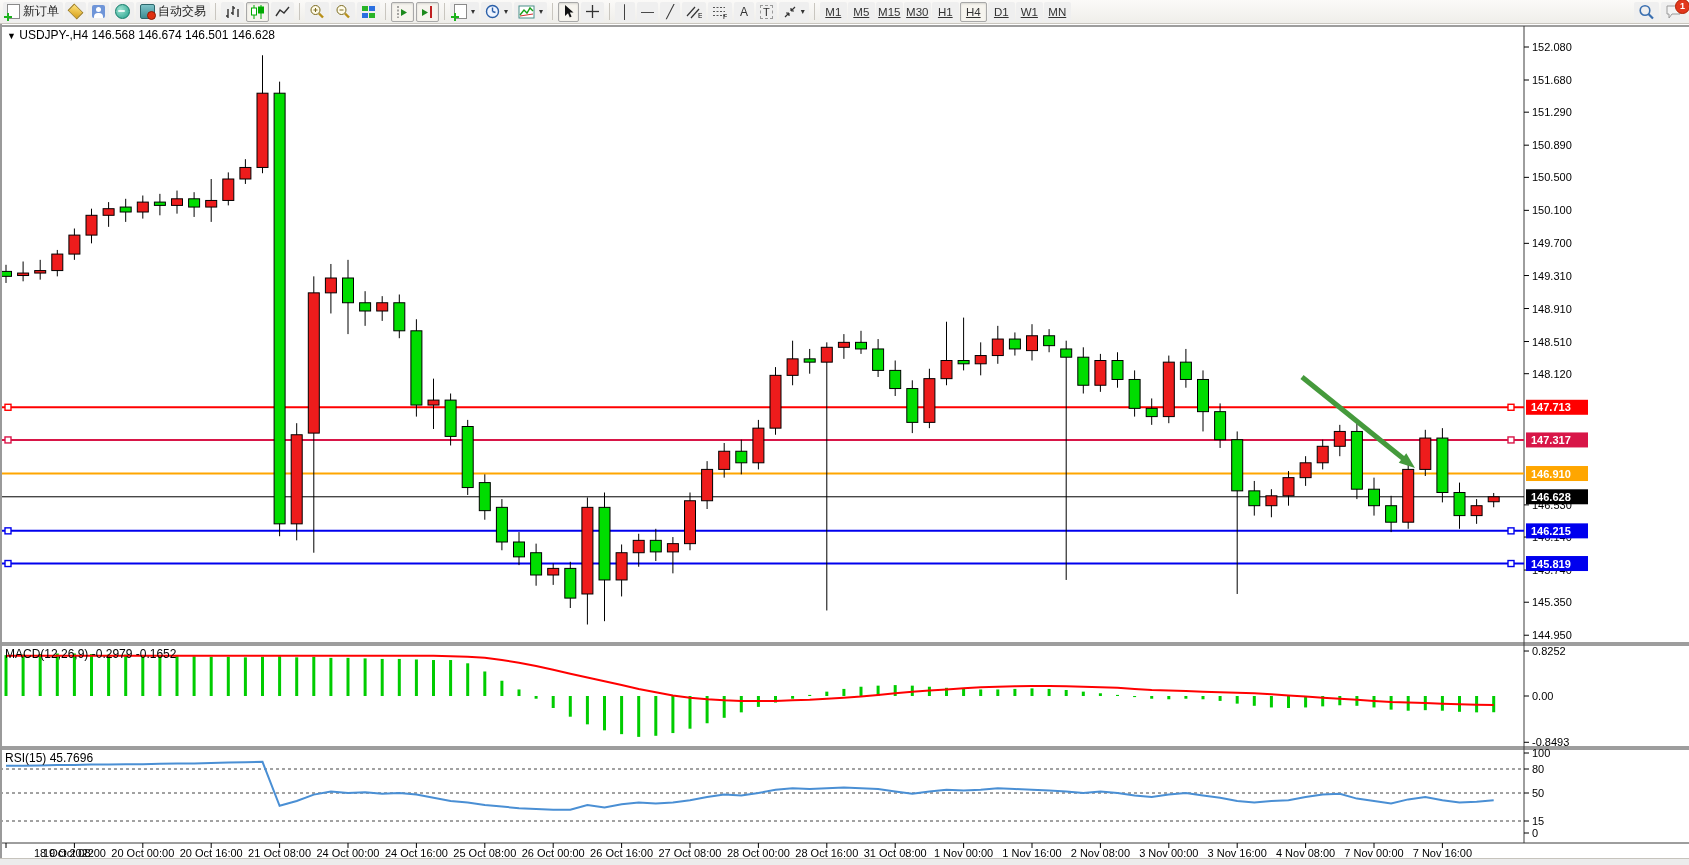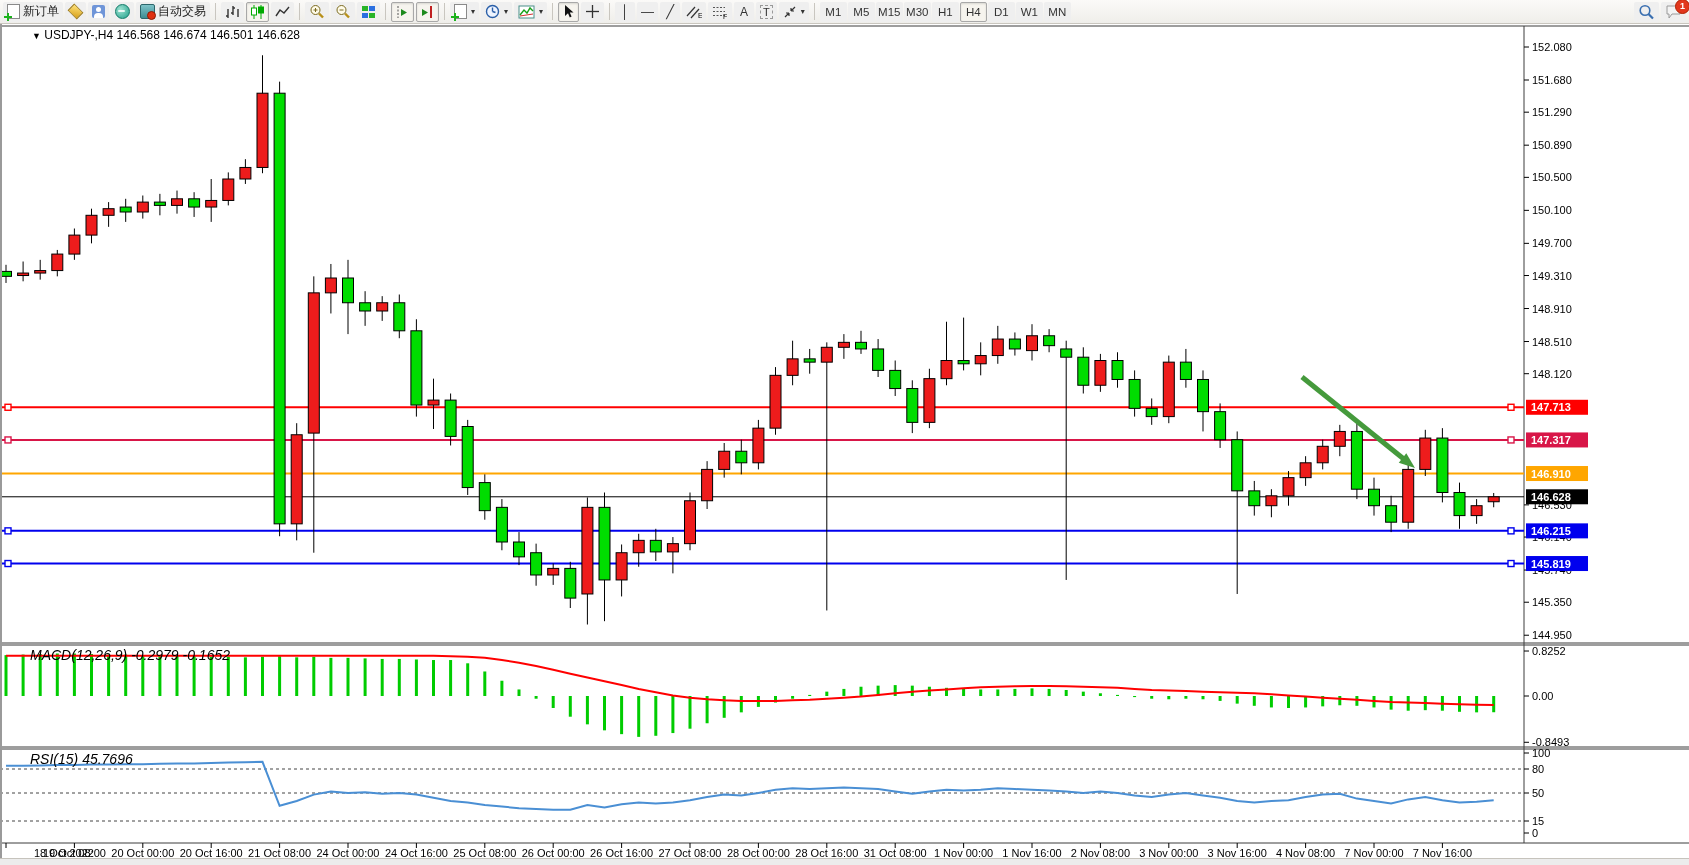--- a/index.html
+++ b/index.html
@@ -6,21 +6,21 @@
     font-family:"Liberation Sans",sans-serif;background:#ffffff;}
   
   .toolbar{position:absolute;left:0;top:0;width:1689px;height:24px;
     background:linear-gradient(#fbfaf8,#efeeea);border-bottom:1px solid #c9c6bf;
     display:flex;align-items:center;gap:2px;padding:0 3px;box-sizing:border-box;z-index:5;}
   .tb{height:20px;min-width:20px;display:flex;align-items:center;justify-content:center;
     gap:3px;padding:0 3px;border:1px solid transparent;border-radius:2px;font-size:12px;color:#222;}
   .tb.pressed{border:1px solid #a8a8a8;background:#f6f4ee;box-shadow:inset 0 1px 2px rgba(0,0,0,.12);}
   .sep{width:1px;height:17px;background:#c9c6bf;margin:0 3px;}
   .caret{font-size:8px;color:#333;margin-left:1px;}
-  .tf{width:27px;justify-content:center;font-size:11.5px;color:#333;}
+  .tf{width:27px;justify-content:center;font-size:11.5px;color:#333;text-decoration:underline;}
   .glyph{font-size:13px;color:#333;}
   .spacer{flex:1;}
   .lbl{white-space:nowrap;}
   
   .i-page{width:11px;height:13px;background:#fff;border:1px solid #8a8a8a;position:relative;}
   .i-page .plus{position:absolute;left:-4px;bottom:-3px;width:8px;height:8px;}
   .plus:before{content:"";position:absolute;left:3px;top:0;width:2px;height:8px;background:#1db31d;}
   .plus:after{content:"";position:absolute;left:0;top:3px;width:8px;height:2px;background:#1db31d;}
   .i-gold{width:11px;height:11px;background:linear-gradient(135deg,#ffe27a,#d7a019);
     border:1px solid #9a7714;transform:rotate(45deg) scale(1,.72);}
@@ -28,23 +28,23 @@
   .i-person:before{content:"";position:absolute;left:4px;top:2px;width:5px;height:5px;border-radius:50%;background:#fff;}
   .i-person:after{content:"";position:absolute;left:2px;top:8px;width:9px;height:6px;border-radius:4px 4px 0 0;background:#fff;}
   .i-globe{width:13px;height:13px;border-radius:50%;background:radial-gradient(circle at 35% 35%,#9fe3d2,#1f9f8a);
     border:1px solid #117a68;position:relative;}
   .i-globe:after{content:"";position:absolute;left:2px;top:5px;width:7px;height:2px;border-radius:2px;background:rgba(255,255,255,.85);}
   .i-auto{width:13px;height:13px;border-radius:2px;background:linear-gradient(#7fc4c9,#3d8c92);
     border:1px solid #2c666b;position:relative;}
   .i-auto:after{content:"";position:absolute;right:-2px;bottom:-2px;width:7px;height:7px;border-radius:50%;
     background:#e03010;border:1px solid #8c1c06;}
   
-  .ov{position:absolute;z-index:4;font-size:12px;color:#000;white-space:nowrap;margin-left:25px;}
+  .ov{position:absolute;z-index:4;font-size:12px;color:#000;white-space:nowrap;}
   .ov small{font-size:9px;}
-  .indlbl{font-size:14px;font-style:italic;}
+  .indlbl{font-size:12px;}
   .badge1{position:absolute;width:13px;height:13px;border-radius:50%;background:#e2371d;color:#fff;
     font-size:9px;font-weight:bold;display:flex;align-items:center;justify-content:center;
     right:-5px;top:-4px;border:1px solid #b02000;}
   .chatwrap{position:relative;}
   svg text{font-family:"Liberation Sans",sans-serif;}
   .bedge{position:absolute;left:0;top:24px;width:2px;height:841px;background:#9a9a9a;z-index:4;}
   .bottomstrip{position:absolute;left:0;top:858px;width:1689px;height:7px;background:#ececec;border-top:1px solid #c6c3bc;z-index:4;}
 </style>
 </head>
 <body>

